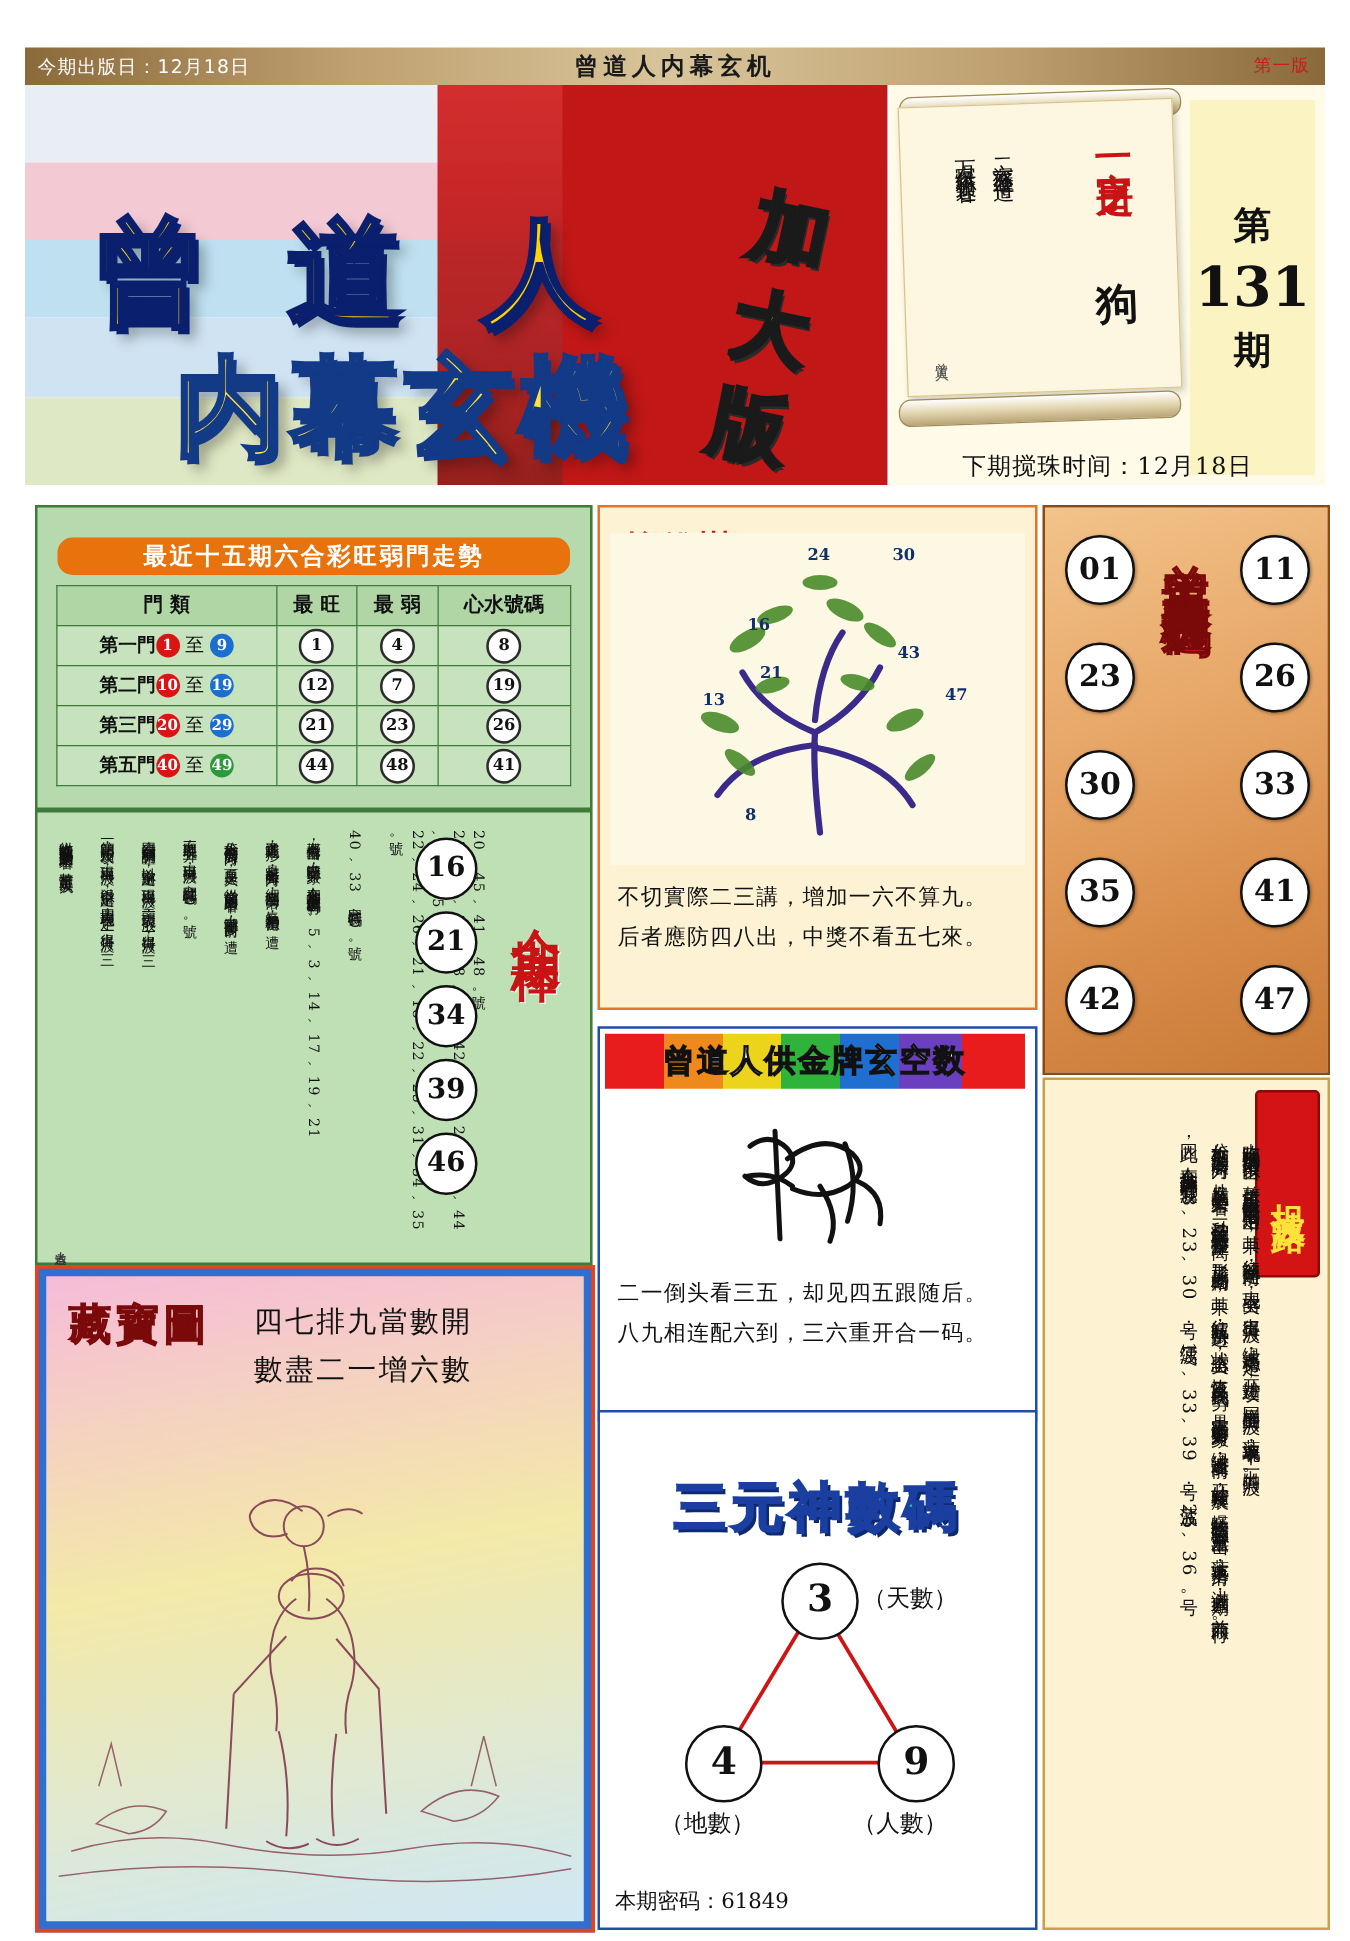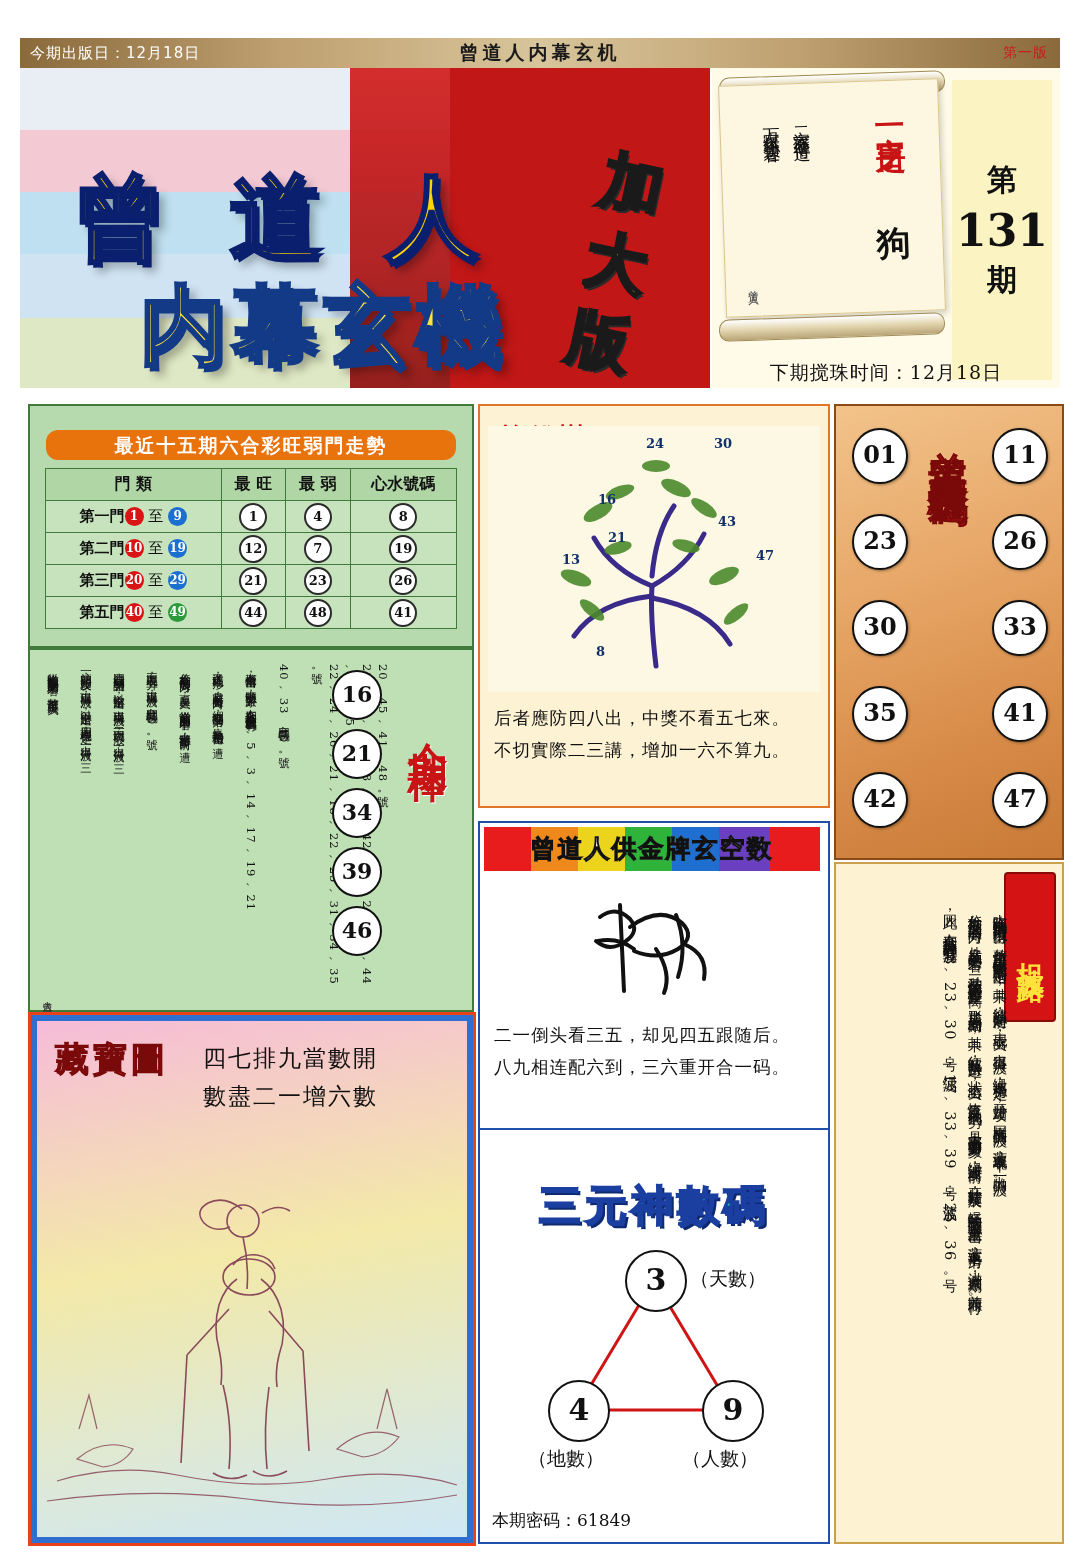--- a/index.html
+++ b/index.html
@@ -333,22 +333,22 @@
           <text x="118" y="78" id="tn2">16</text>
           <text x="128" y="116" id="tn3">21</text>
           <text x="238" y="100" id="tn4">43</text>
           <text x="82" y="138" id="tn5">13</text>
           <text x="276" y="134" id="tn6">47</text>
           <text x="116" y="230" id="tn7">8</text>
         </g>
       </svg>
     </div>
     <div class="tree-txt">
+      <div>不切實際二三講，增加一六不算九。</div>
       <div>后者應防四八出，中獎不看五七來。</div>
-      <div>不切實際二三講，增加一六不算九。</div>
     </div>
   </div>
 
   <div class="gold">
     <div class="gold-hd">
       <span>曾道人供金牌玄空数</span>
     </div>
     <div class="gold-glyph">
       <svg viewBox="0 0 344 148" width="344" height="148">
         <g stroke="#111" stroke-width="4" fill="none" stroke-linecap="round">

